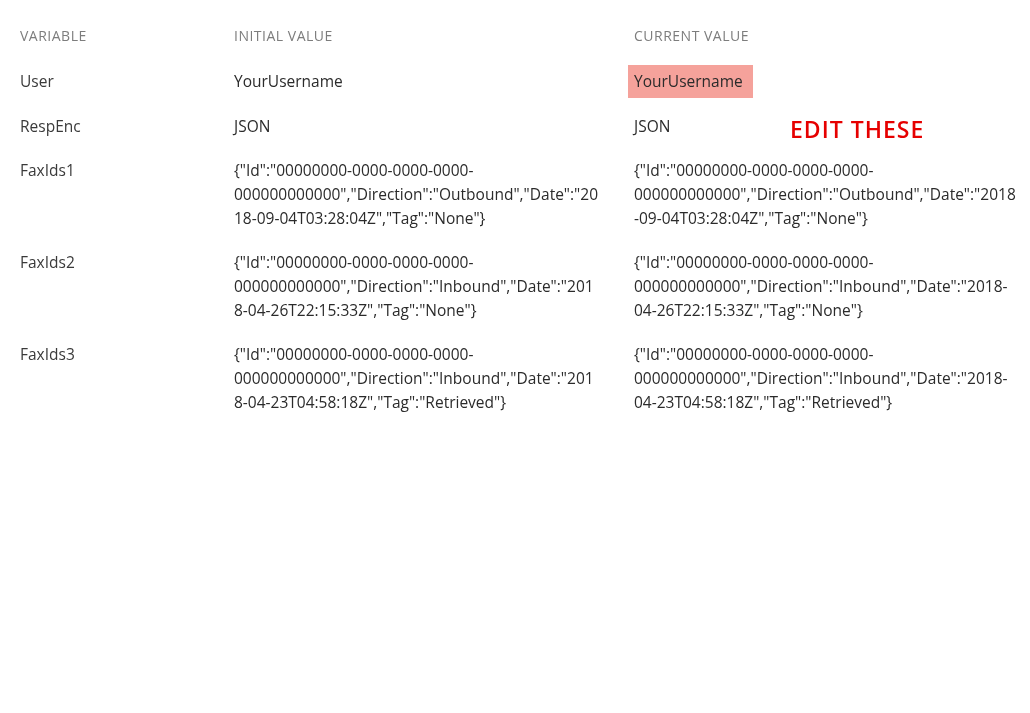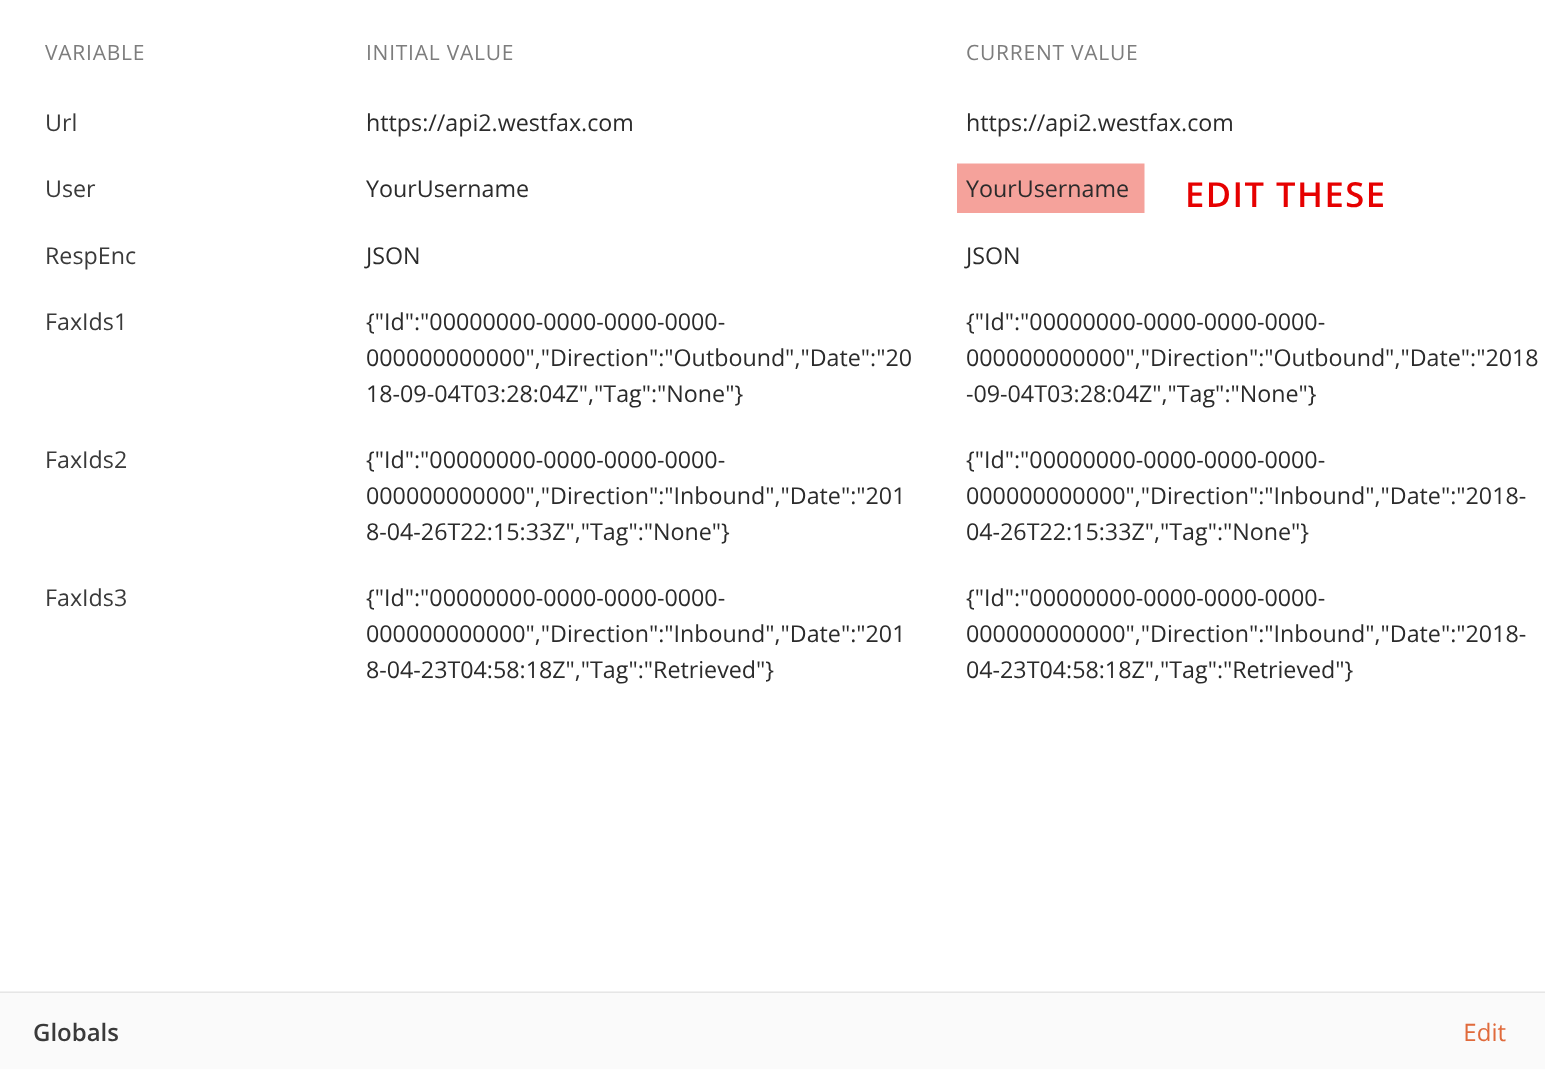--- a/index.html
+++ b/index.html
@@ -8,21 +8,20 @@
     height: 713px;
     font-family: "Open Sans", "Segoe UI", Arial, sans-serif;
     background: #ffffff;
     color: #333333;
     overflow: hidden;
   }
   .page {
     width: 1030px;
     height: 713px;
     position: relative;
-    padding-left: 10px;
   }
   .table-wrap {
     padding: 8px 0 0 0;
   }
   table {
     width: 100%;
     border-collapse: collapse;
     table-layout: fixed;
   }
   col.var-col { width: 214px; }
@@ -110,25 +109,20 @@
       </colgroup>
       <thead>
         <tr>
           <th>VARIABLE</th>
           <th>INITIAL VALUE</th>
           <th>CURRENT VALUE</th>
         </tr>
       </thead>
       <tbody id="tbody">
           <tr>
-            <td class="var-cell">Url</td>
-            <td>https://api2.westfax.com</td>
-            <td>https://api2.westfax.com</td>
-          </tr>
-          <tr>
             <td class="var-cell">User</td>
             <td>YourUsername</td>
             <td><span class="hl">YourUsername</span></td>
           </tr>
           <tr>
             <td class="var-cell">RespEnc</td>
             <td>JSON</td>
             <td>JSON</td>
           </tr>
           <tr>
@@ -145,17 +139,13 @@
             <td class="var-cell">FaxIds3</td>
             <td>{"Id":"00000000-0000-0000-0000-000000000000","Direction":"Inbound","Date":"2018-04-23T04:58:18Z","Tag":"Retrieved"}</td>
             <td>{"Id":"00000000-0000-0000-0000-000000000000","Direction":"Inbound","Date":"2018-04-23T04:58:18Z","Tag":"Retrieved"}</td>
           </tr>
         </tbody>
     </table>
   </div>
 
   <div class="annotation">EDIT THESE</div>
 
-  <div class="footer">
-    <div class="footer-left">Globals</div>
-    <div class="footer-right">Edit</div>
-  </div>
 </div>
 
 </body></html>

